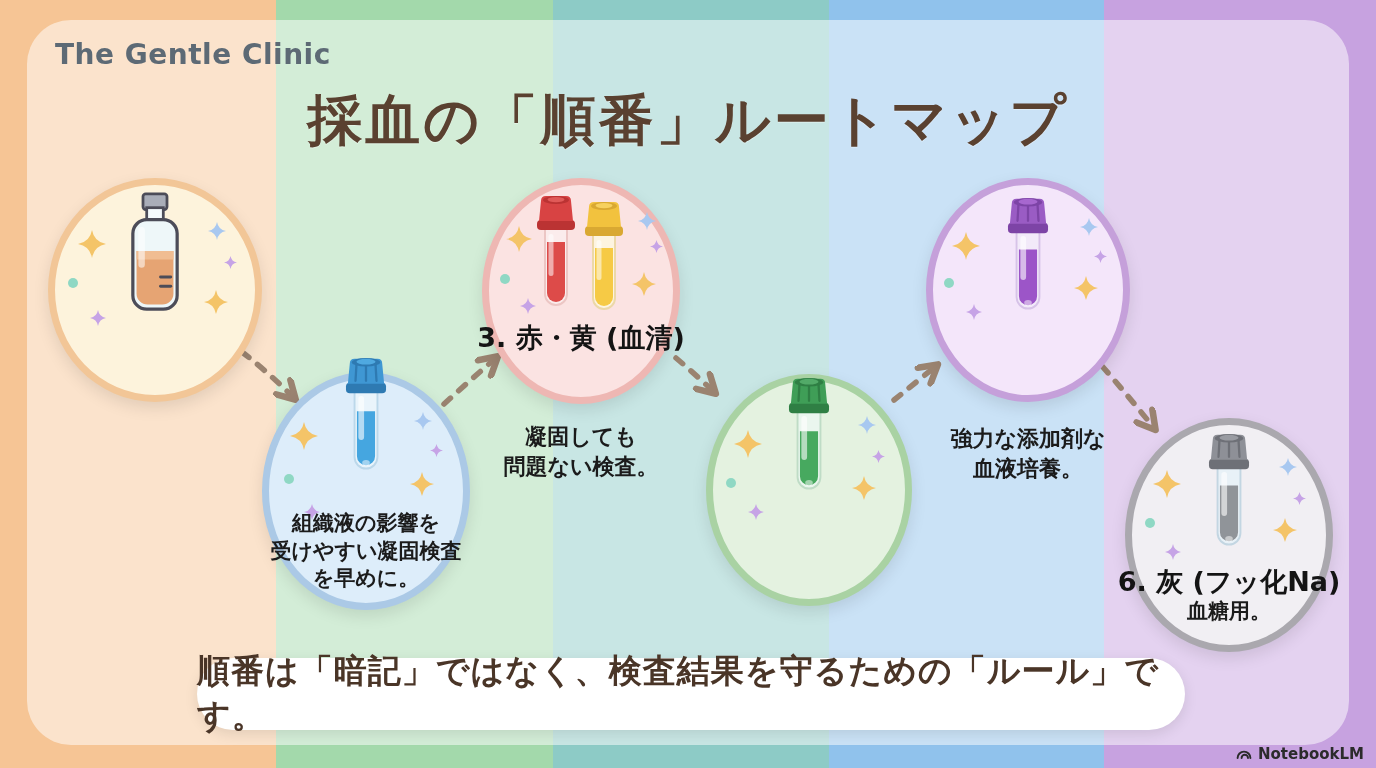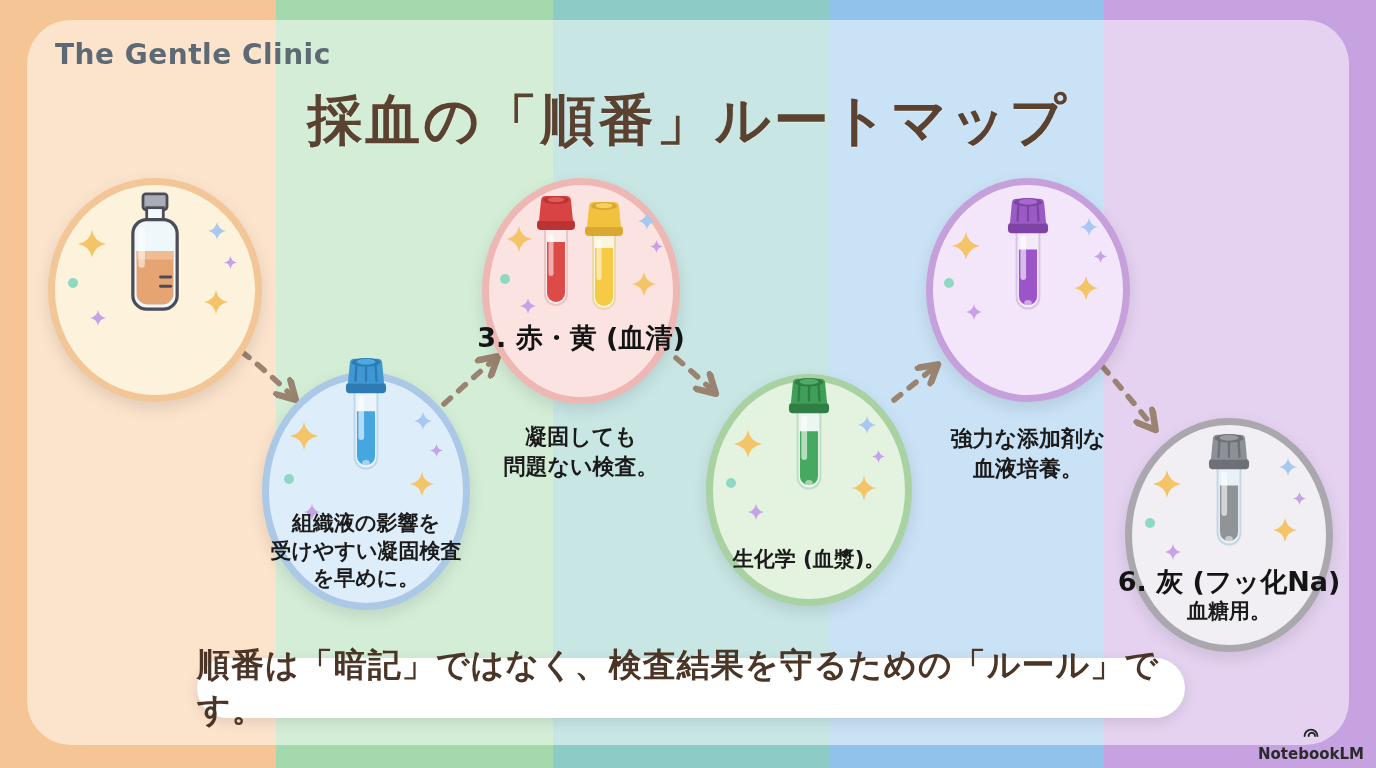--- a/index.html
+++ b/index.html
@@ -69,29 +69,29 @@
   .n5 { left:926px; top:178px; width:204px; height:224px; }
   .n5 .circle { background:#f4e6fa; border:7px solid #c5a0da; }
   .n5 .icon { top:18px; } .n5 .node-title{top:168px}
   .n5 .node-caption { top:246px; }
 
   .n6 { left:1125px; top:418px; width:208px; height:234px; }
   .n6 .circle { background:#f1eff3; border:7px solid #aaa8ae; }
   .n6 .icon { top:14px; } .n6 .node-title{top:146px} .n6 .node-body{top:180px}
 
   
-  .banner { position:absolute; left:197px; top:658px; width:988px; height:60px;
+  .banner { position:absolute; left:197px; top:658px; width:988px; height:72px;
             background:#ffffff; border-radius:40px; z-index:5;
             box-shadow:0 4px 14px rgba(0,0,0,0.10);
             display:flex; align-items:center; justify-content:center; }
   .banner-text { font-size:33px; font-weight:800; color:#4a3527; letter-spacing:1px; }
 
   
   .watermark { position:absolute; right:12px; bottom:5px; z-index:6;
-               display:flex; align-items:center; gap:6px;flex-direction:column; }
+               display:flex; align-items:center; gap:6px; }
   .watermark-text { font-size:15px; font-weight:600; color:#2b2b2b; }
 </style>
 </head>
 <body>
 
 <div class="bg">
   <div class="s-orange" style="width:276px"></div>
   <div class="s-green" style="width:277px"></div>
   <div class="s-teal" style="width:276px"></div>
   <div class="s-blue" style="width:275px"></div>
@@ -278,21 +278,20 @@
     <rect x="14" y="28" width="42" height="11" rx="4" fill="#2f7f44"></rect>
     <path d="M18 8 Q18 3 23 3 H47 Q52 3 52 8 L54 29 H16 Z" fill="#3f9e57"></path>
     <g stroke="#2f7f44" stroke-width="2.4" stroke-linecap="round">
       <line x1="25" y1="9" x2="24" y2="26"></line>
         <line x1="35" y1="9" x2="35" y2="26"></line>
         <line x1="45" y1="9" x2="46" y2="26"></line>
     </g>
     <ellipse cx="35" cy="6.5" rx="15" ry="4.5" fill="#2f7f44"></ellipse>
     <ellipse cx="35" cy="6" rx="10" ry="3" fill="#52aa68"></ellipse>
   </svg>
-  <div class="node-body">生化学 (血漿)。</div>
 </div>
 
 <div class="node n5">
   <div class="circle"></div>
   <div class="sparkles">
     <svg class="spark" style="left:26px;top:54px" width="28" height="28" viewBox="0 0 20 20">
         <path d="M10 0 Q11.5 8.5 20 10 Q11.5 11.5 10 20 Q8.5 11.5 0 10 Q8.5 8.5 10 0 Z" fill="#f4c468"></path>
       </svg>
     <svg class="spark" style="left:18px;top:100px" width="10" height="10" viewBox="0 0 10 10">
         <circle cx="5" cy="5" r="5" fill="#8fd8c4"></circle>

